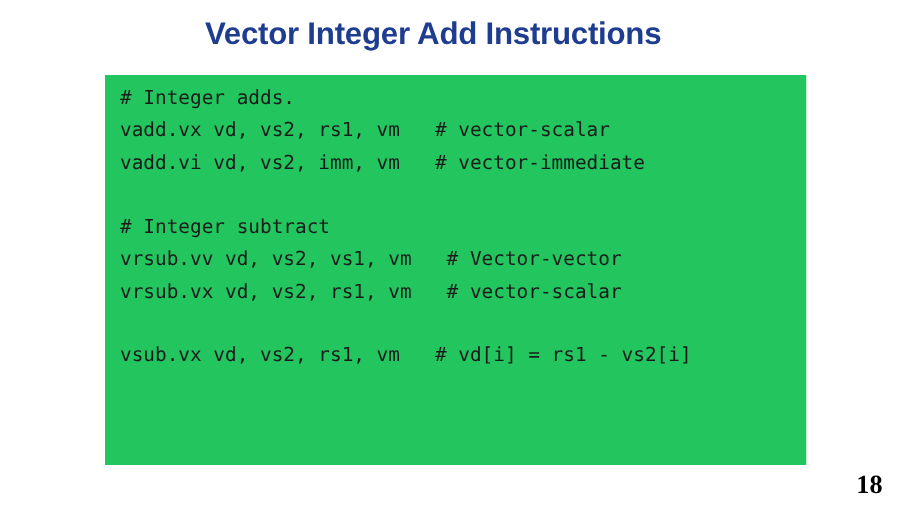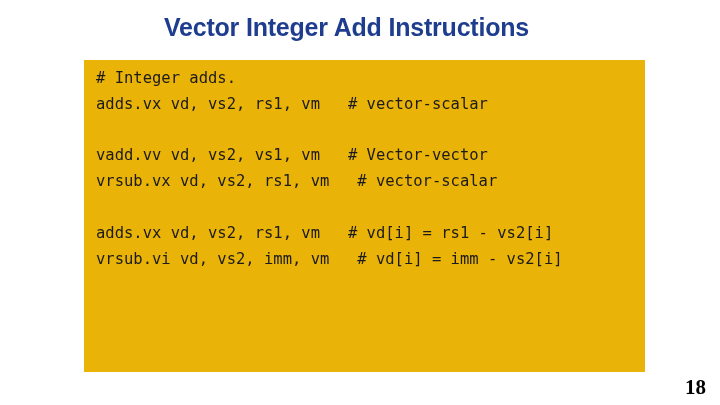--- a/index.html
+++ b/index.html
@@ -31,21 +31,21 @@
     white-space: nowrap;
   }
 
   
   #code-block {
     position: absolute;
     left: 84px;
     top: 60px;
     width: 561px;
     height: 312px;
-    background: #eab308;
+    background: #22c55e;
     box-sizing: border-box;
     padding: 6px 0 6px 0;
     overflow: hidden;
   }
 
   .code-line {
     font-family: "DejaVu Sans Mono", "Liberation Mono", monospace;
     font-size: 15.5px;
     line-height: 25.8px;
     height: 25.8px;
@@ -71,22 +71,23 @@
     color: #000000;
   }
 </style>
 </head>
 <body>
 
 <div id="slide-title">Vector Integer Add Instructions</div>
 
 <div id="code-block">
   <div class="code-line"># Integer adds.</div>
-  <div class="code-line">adds.vx vd, vs2, rs1, vm   # vector-scalar</div>
+  <div class="code-line">vadd.vx vd, vs2, rs1, vm   # vector-scalar</div>
+  <div class="code-line">vadd.vi vd, vs2, imm, vm   # vector-immediate</div>
   <div class="code-line blank"></div>
-  <div class="code-line">vadd.vv vd, vs2, vs1, vm   # Vector-vector</div>
+  <div class="code-line"># Integer subtract</div>
+  <div class="code-line">vrsub.vv vd, vs2, vs1, vm   # Vector-vector</div>
   <div class="code-line">vrsub.vx vd, vs2, rs1, vm   # vector-scalar</div>
   <div class="code-line blank"></div>
-  <div class="code-line">adds.vx vd, vs2, rs1, vm   # vd[i] = rs1 - vs2[i]</div>
-  <div class="code-line">vrsub.vi vd, vs2, imm, vm   # vd[i] = imm - vs2[i]</div>
+  <div class="code-line">vsub.vx vd, vs2, rs1, vm   # vd[i] = rs1 - vs2[i]</div>
 </div>
 
 <div id="page-number">18</div>
 
 </body></html>

